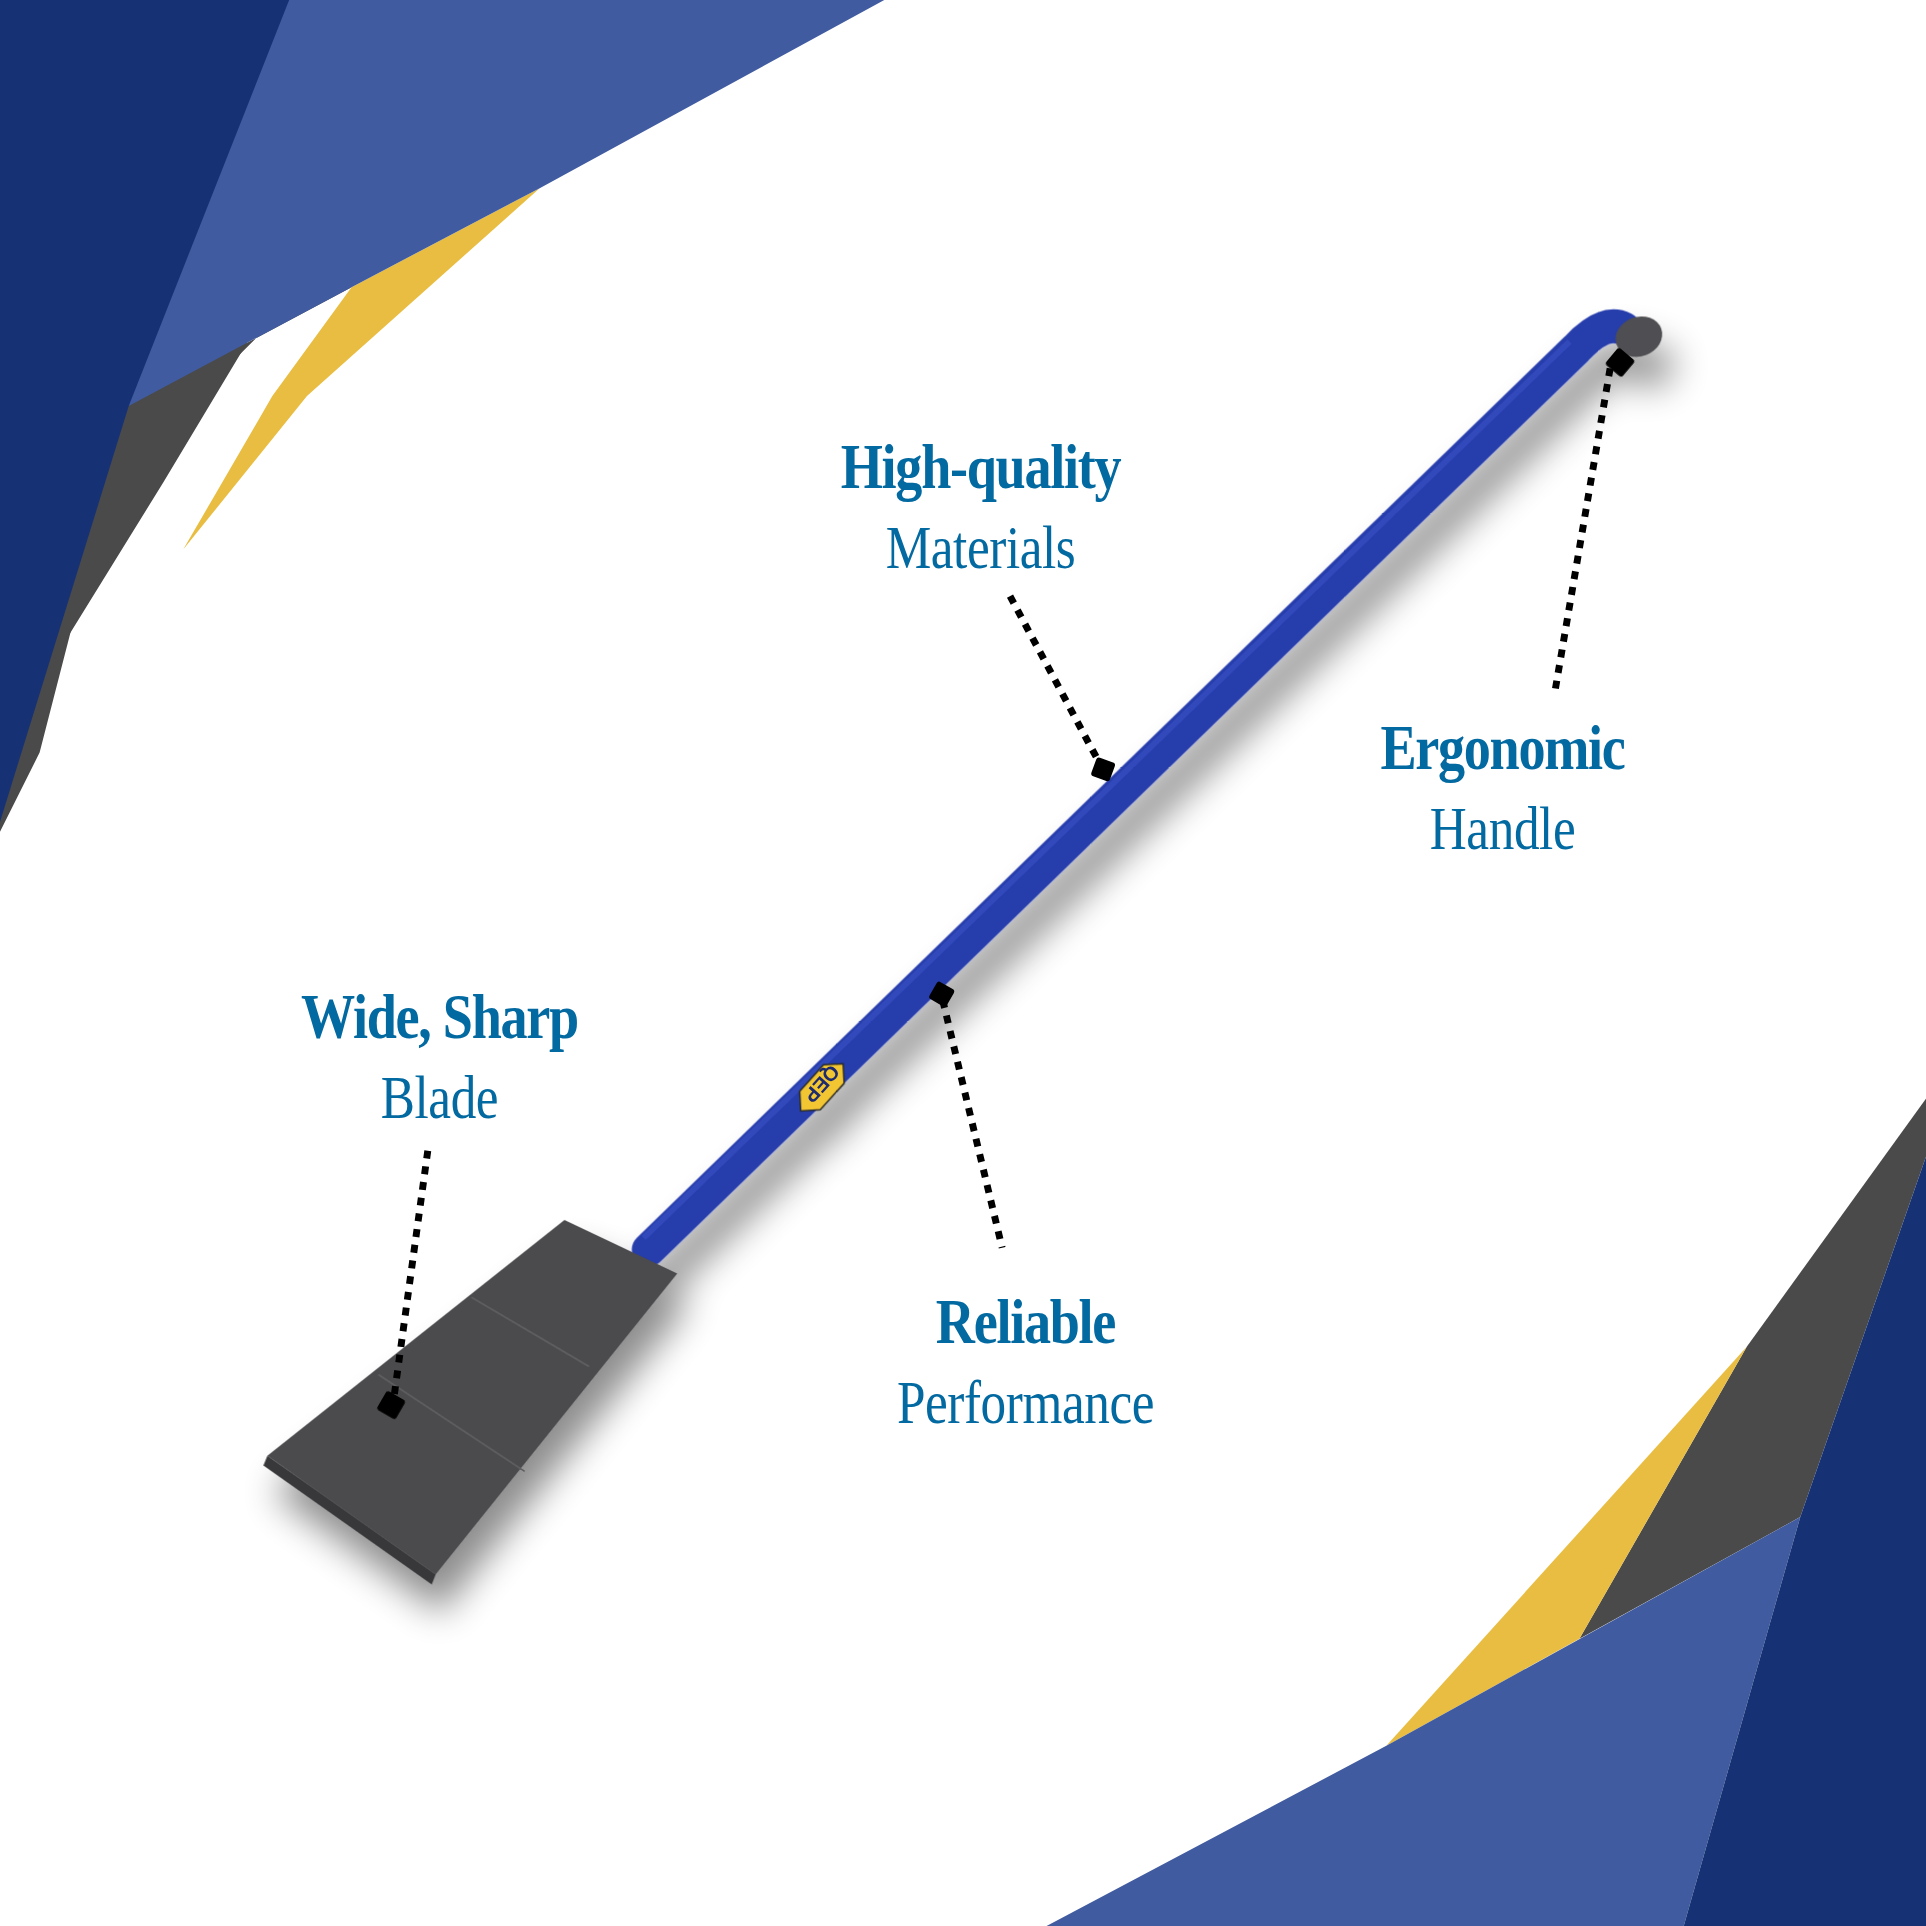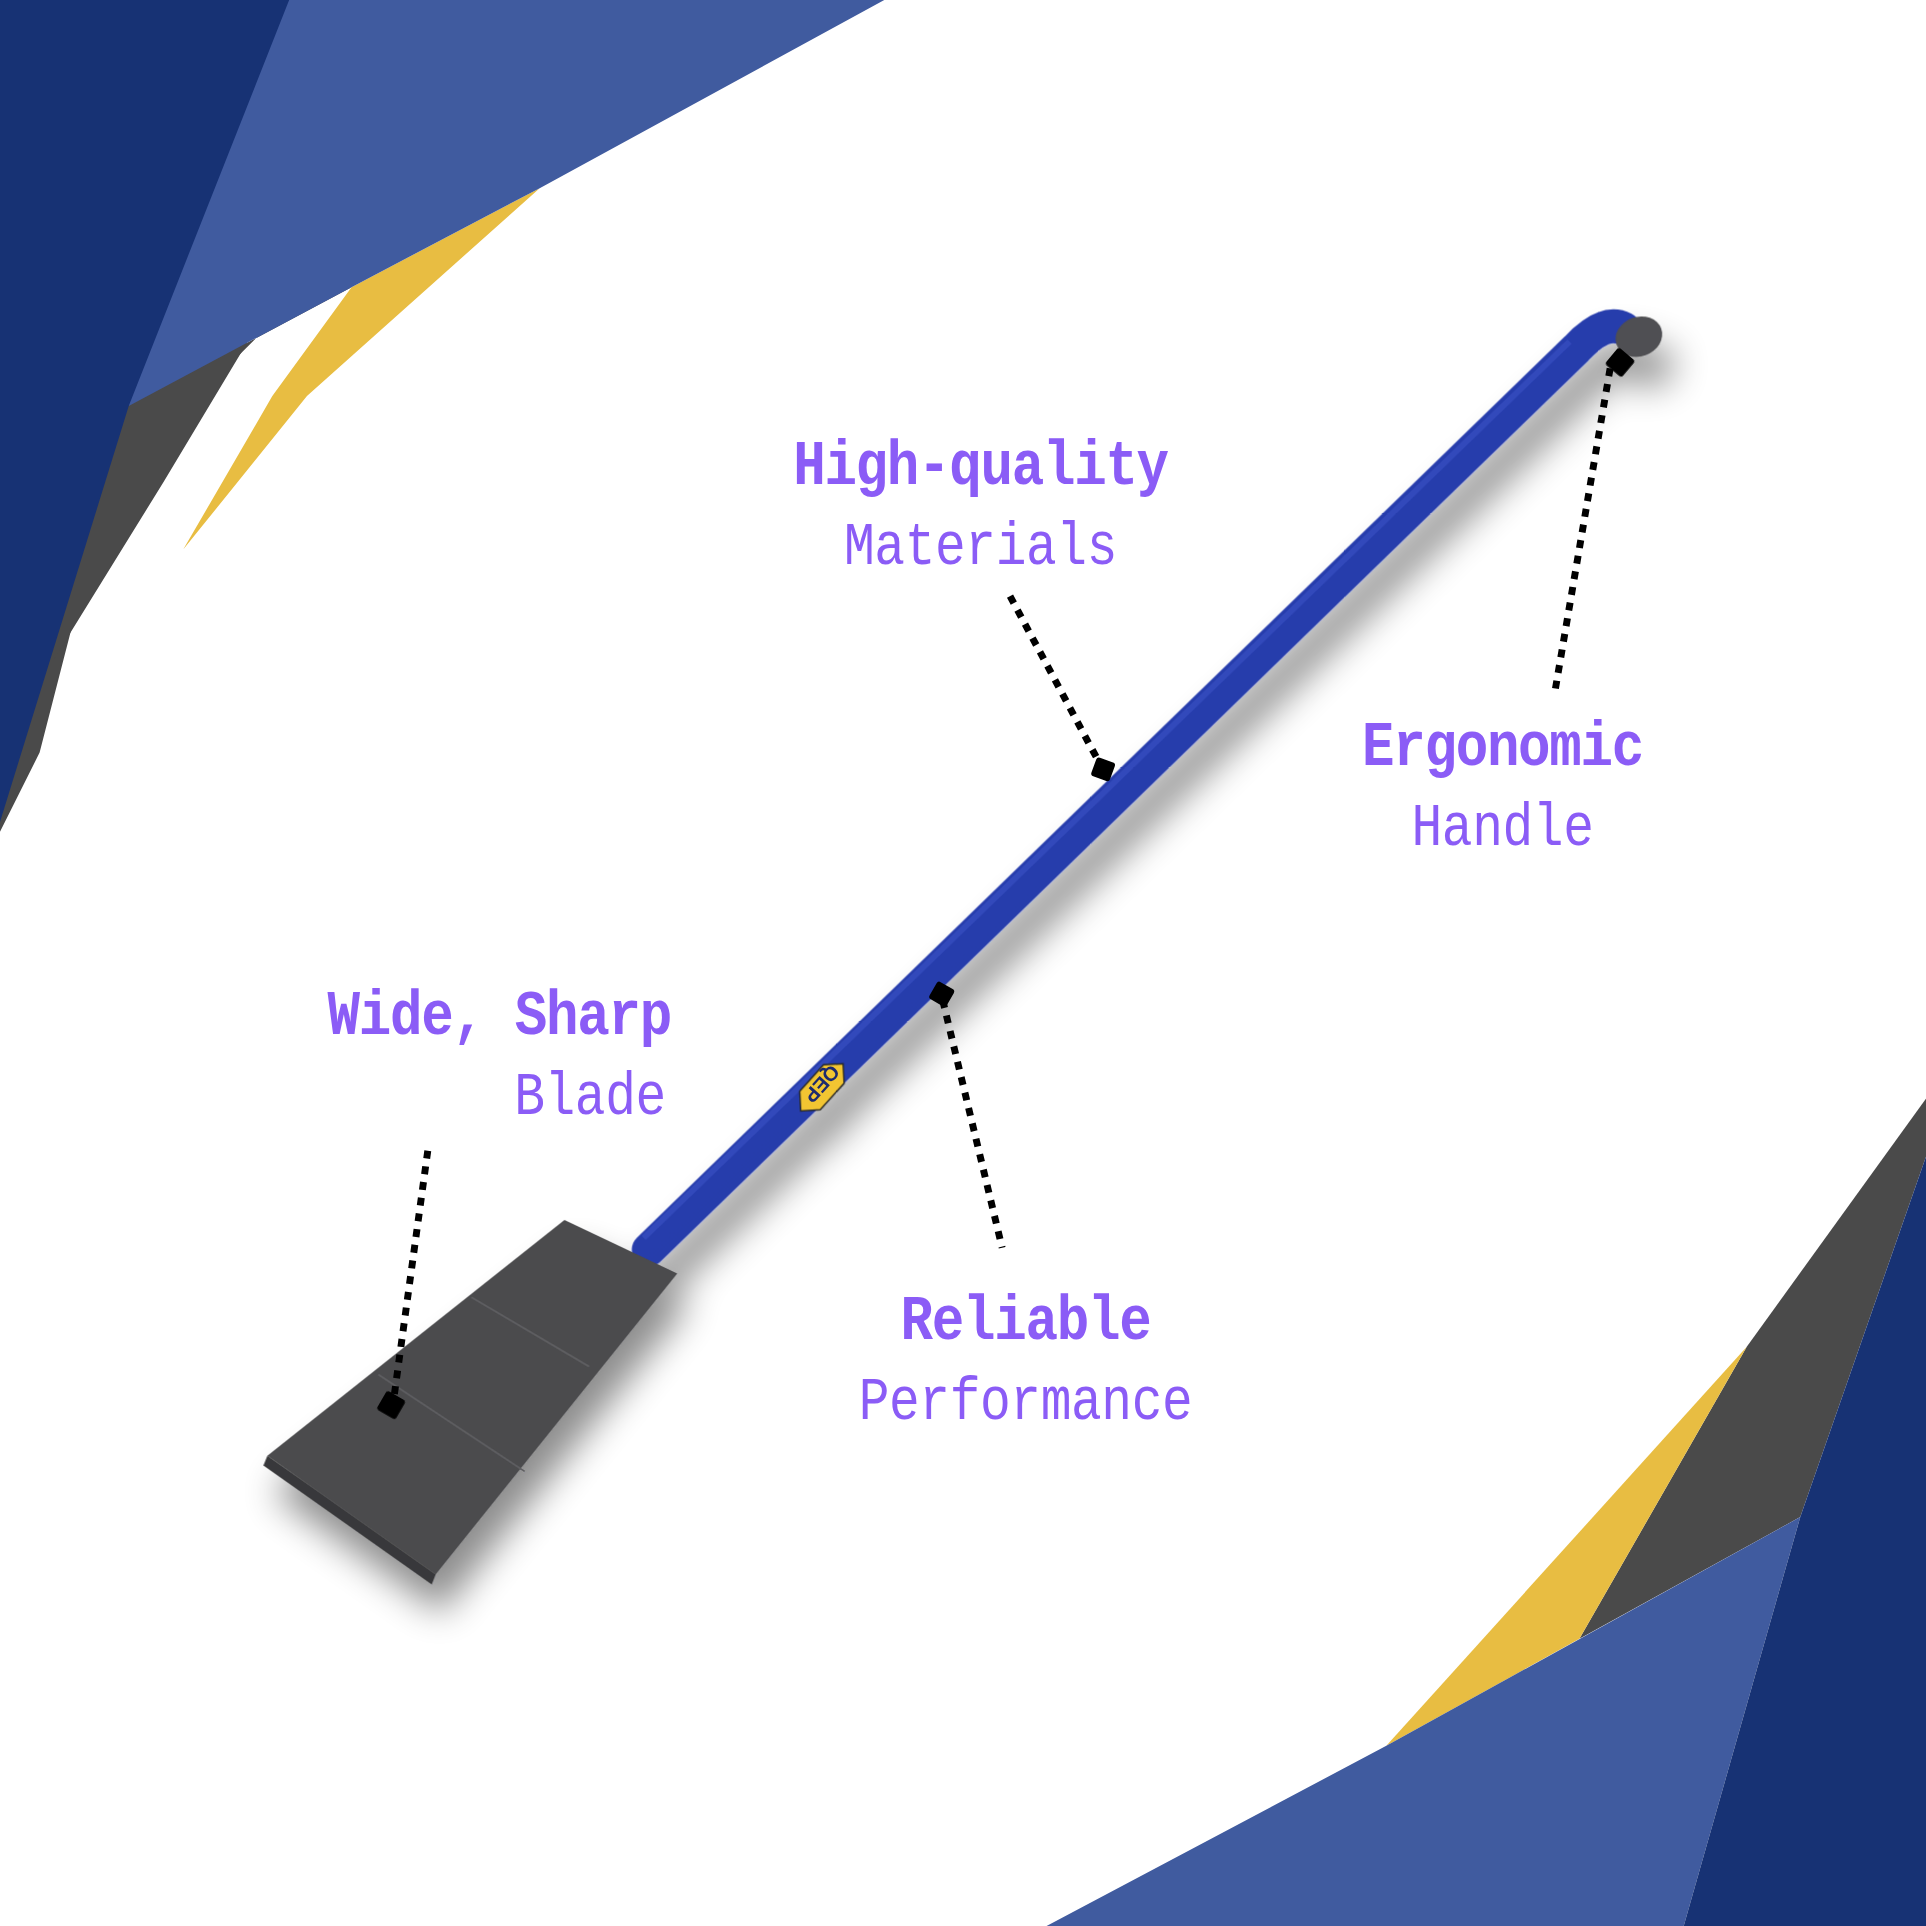--- a/index.html
+++ b/index.html
@@ -1,18 +1,18 @@
 <!DOCTYPE html>
 <html><head>
 <meta charset="utf-8">
 <style>
   html, body { margin: 0; padding: 0; }
   body { width: 1927px; height: 1927px; background: #ffffff; overflow: hidden; position: relative; }
   .canvas { position: absolute; left: 0; top: 0; width: 1927px; height: 1927px; }
-  .callout { position: absolute; text-align: center; color: #8b5cf6; font-family: Liberation Mono, monospace; }
+  .callout { position: absolute; text-align: center; color: #0369a1; font-family: Liberation Serif, serif; }
   .callout .title { display: block; font-weight: 700; font-size: 63px; line-height: 75px; letter-spacing: -1.5px; transform: scaleX(0.86); transform-origin: center; white-space: nowrap; }
   .callout .sub { display: block; font-weight: 400; font-size: 61px; line-height: 85px; letter-spacing: -0.5px; transform: scaleX(0.84); transform-origin: center; white-space: nowrap; }
 </style>
 </head>
 <body>
 
 <svg class="canvas" viewBox="0 0 1946 1946" xmlns="http://www.w3.org/2000/svg">
   <defs>
     <filter id="shadow" x="-20%" y="-20%" width="140%" height="160%">
       <feGaussianBlur in="SourceAlpha" stdDeviation="18"></feGaussianBlur>
@@ -84,21 +84,21 @@
 <div class="callout" style="left:713px; top:430px; width:535px;">
   <span class="title">High-quality</span>
   <span class="sub">Materials</span>
 </div>
 
 <div class="callout" style="left:1245px; top:711px; width:515px;">
   <span class="title">Ergonomic</span>
   <span class="sub">Handle</span>
 </div>
 
-<div class="callout" style="left:192px; top:980px; width:515px;text-align:right;">
+<div class="callout" style="left:182px; top:980px; width:515px;">
   <span class="title">Wide, Sharp</span>
   <span class="sub">Blade</span>
 </div>
 
 <div class="callout" style="left:768px; top:1285px; width:515px;">
   <span class="title">Reliable</span>
   <span class="sub">Performance</span>
 </div>
 
 

